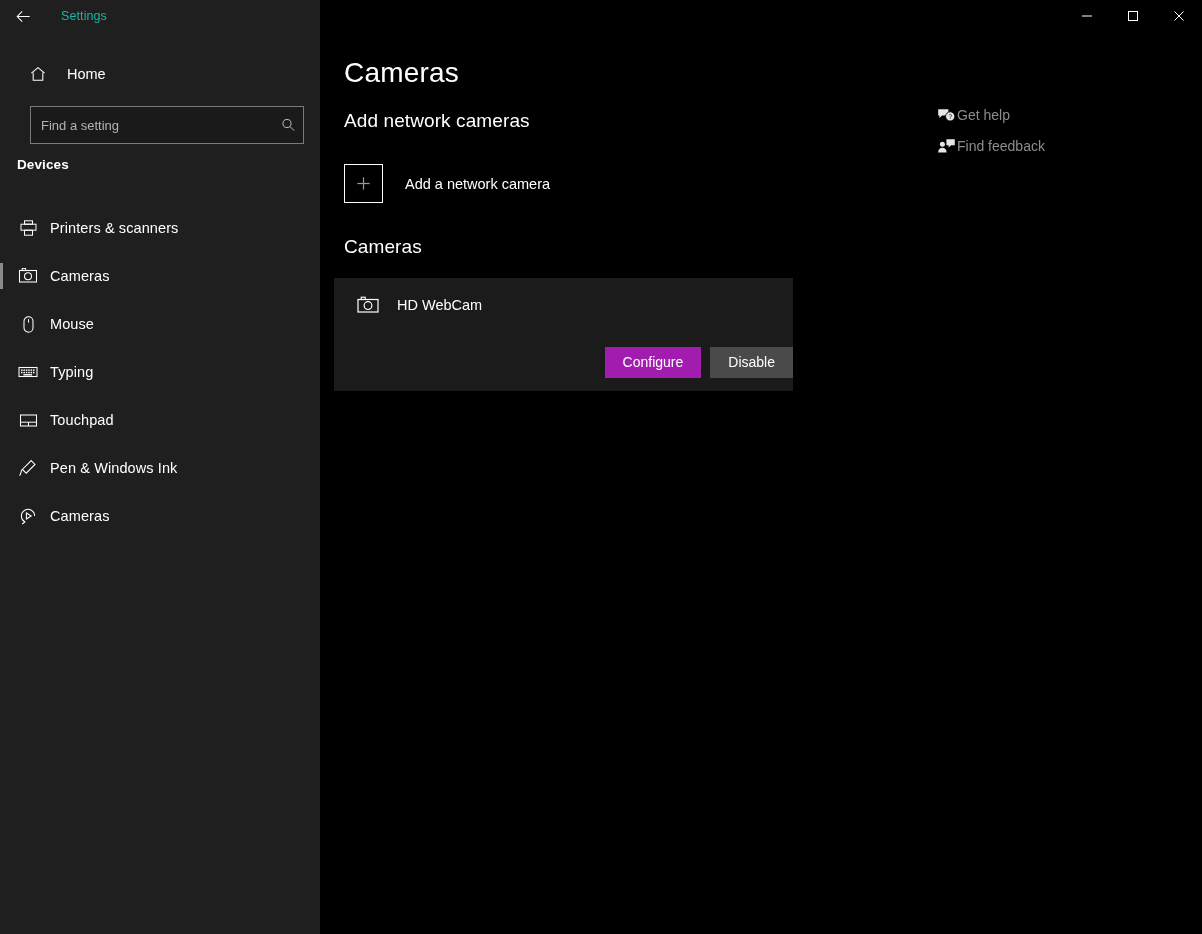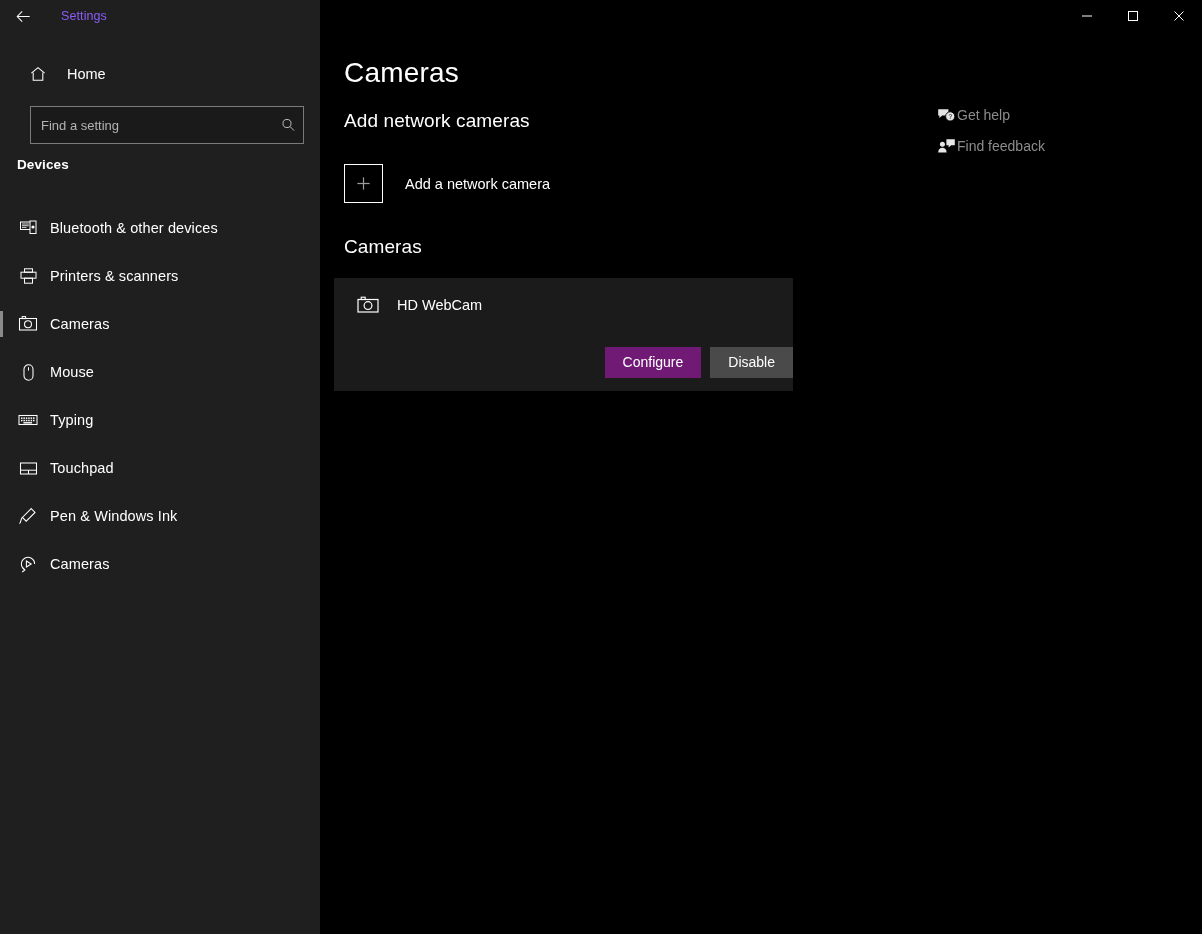--- a/index.html
+++ b/index.html
@@ -18,21 +18,21 @@
   .titlebar {
     position:absolute; top:0; left:0; width:1202px; height:32px;
     display:flex; align-items:center; z-index:40;
   }
   .back-btn {
     width:46px; height:32px; display:flex; align-items:center; justify-content:center;
     cursor:default;
   }
   .back-btn svg { width:15px; height:15px; }
   .app-title {
-    font-size:12.5px; color:#8b5cf6; letter-spacing:.1px;
+    font-size:12.5px; color:#14b8a6; letter-spacing:.1px;
     margin-left:15px;
   }
   .win-controls {
     position:absolute; right:0; top:0; height:32px; display:flex;
   }
   .win-btn {
     width:46px; height:32px; display:flex; align-items:center; justify-content:center;
   }
   .win-btn svg { display:block; }
 
@@ -123,21 +123,21 @@
     background:#1b1b1b;
   }
   .cam-top { position:absolute; left:21px; top:14px; display:flex; align-items:center; }
   .cam-icon { width:26px; height:26px; display:flex; align-items:center; justify-content:center; color:#fff; }
   .cam-name { margin-left:16px; font-size:14.5px; color:#ffffff; }
 
   .cam-actions {
     position:absolute; right:0px; bottom:13px; display:flex; gap:9px;
   }
   .btn {
-    background:#701a75; border:none; color:#ffffff;
+    background:#a21caf; border:none; color:#ffffff;
     font-family:"Liberation Sans", sans-serif; font-size:14px;
     height:31px; padding:0 18px; cursor:default; line-height:31px;
   }
   .btn.secondary { background:#4a4a4a; }
 
   
   .help-panel { position:absolute; left:615px; top:100px; }
   .help-row {
     display:flex; align-items:center; height:30px; margin-bottom:1px; cursor:default;
   }
@@ -198,34 +198,20 @@
       <svg class="search-icon" viewBox="0 0 16 16">
         <circle cx="6.4" cy="6.4" r="4.3" fill="none" stroke="#c9c9c9" stroke-width="1"></circle>
         <line x1="9.6" y1="9.6" x2="14" y2="14" stroke="#c9c9c9" stroke-width="1"></line>
       </svg>
     </div>
 
     <div class="cat-label">Devices</div>
 
     <div class="navlist">
 
-      <div class="nav-item">
-
-        <span class="nav-ico">
-          <svg width="19" height="19" viewBox="0 0 19 19">
-            <rect x="1.5" y="3" width="10" height="7.5" fill="none" stroke="#fff" stroke-width="1"></rect>
-            <line x1="3" y1="5" x2="9.8" y2="5" stroke="#fff" stroke-width="0.8"></line>
-            <line x1="3" y1="6.7" x2="9.8" y2="6.7" stroke="#fff" stroke-width="0.8"></line>
-            <line x1="3" y1="8.4" x2="7.5" y2="8.4" stroke="#fff" stroke-width="0.8"></line>
-            <rect x="11" y="2" width="6" height="12.5" fill="#1f1f1f" stroke="#fff" stroke-width="1"></rect>
-            <circle cx="14" cy="8" r="1.6" fill="#fff"></circle>
-          </svg>
-        </span>
-        <span class="nav-lbl">Bluetooth &amp; other devices</span>
-      </div>
 
       <div class="nav-item">
 
         <span class="nav-ico">
           <svg width="19" height="19" viewBox="0 0 19 19">
             <rect x="5.5" y="1.8" width="8" height="3.4" fill="none" stroke="#fff" stroke-width="1"></rect>
             <rect x="2" y="5.2" width="15" height="6" fill="none" stroke="#fff" stroke-width="1"></rect>
             <rect x="5.5" y="11.2" width="8" height="5" fill="none" stroke="#fff" stroke-width="1"></rect>
           </svg>
         </span>

